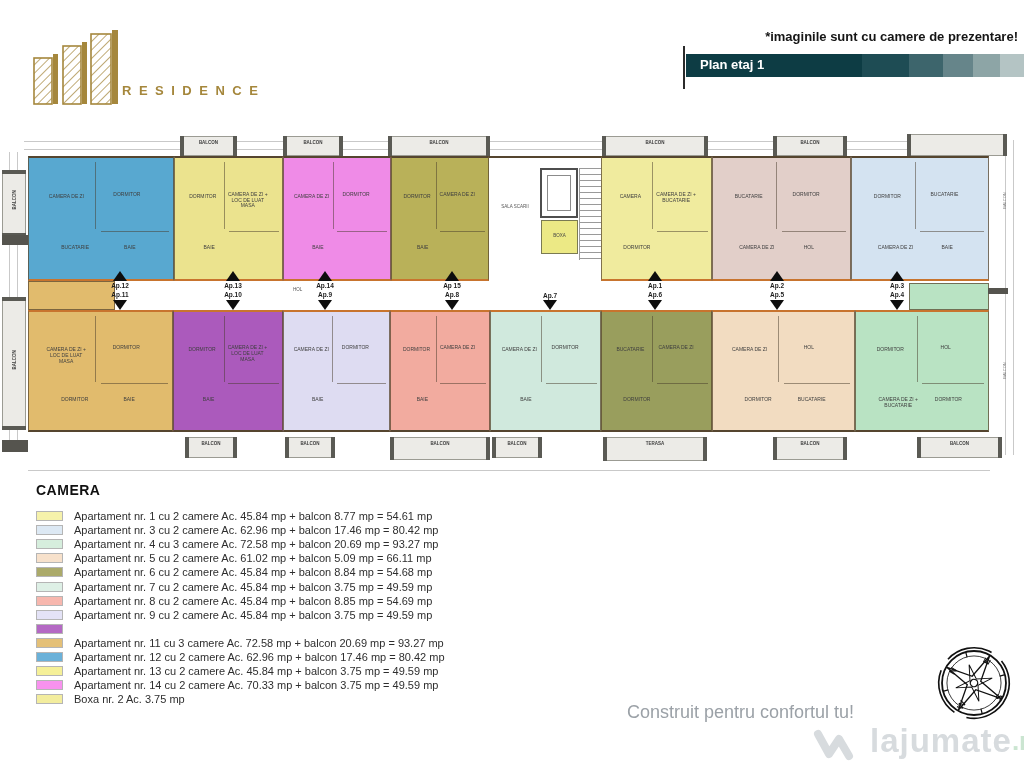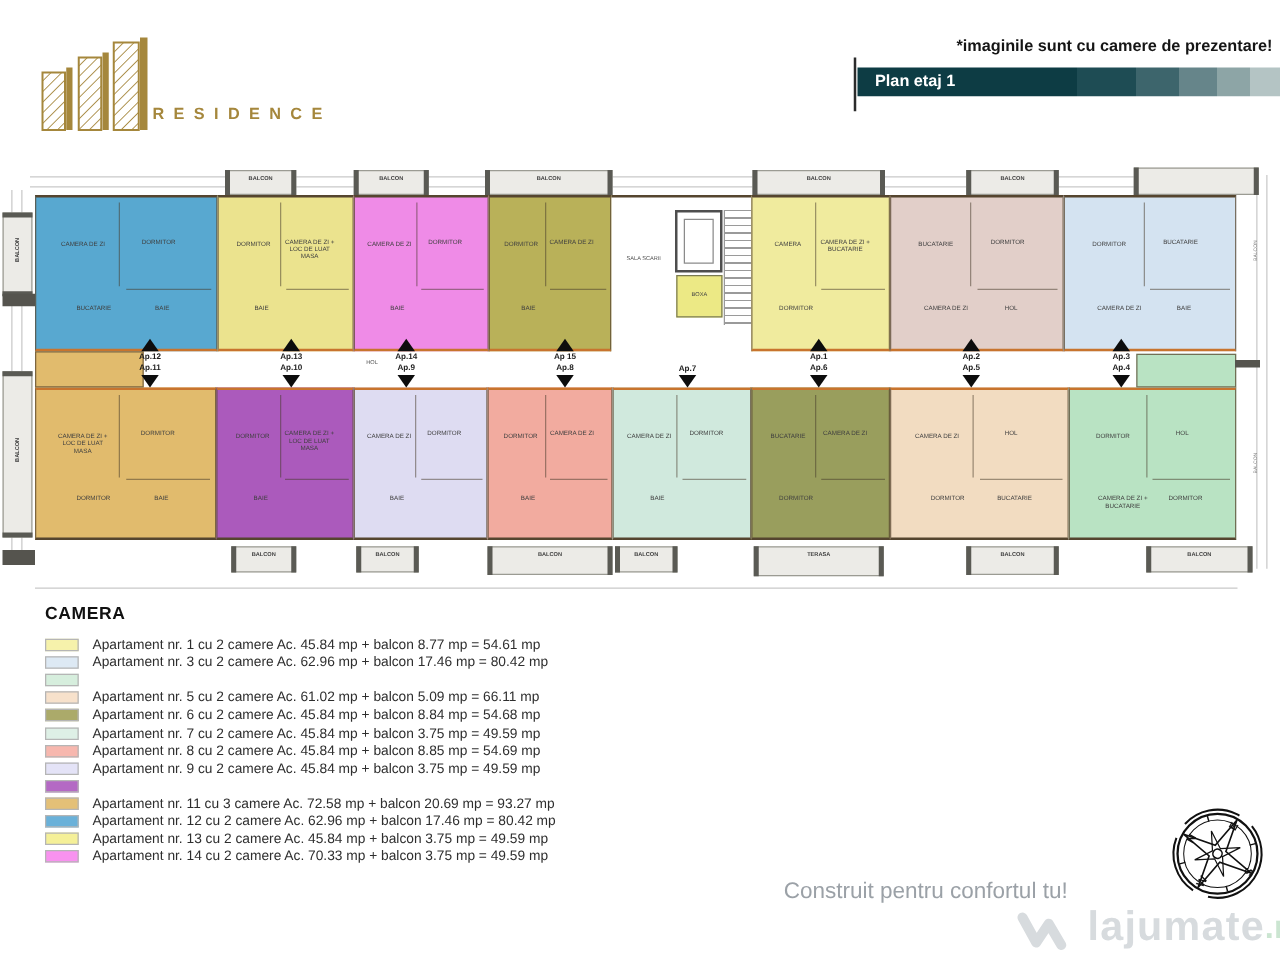--- a/index.html
+++ b/index.html
@@ -369,20 +369,21 @@
         <div class="lrow">
           <div class="lswatch" style="background: rgb(246, 242, 171);"></div>
           <div class="ltext">Apartament nr. 1 cu 2 camere Ac. 45.84 mp + balcon 8.77 mp = 54.61 mp</div>
         </div>
         <div class="lrow">
           <div class="lswatch" style="background: rgb(221, 233, 244);"></div>
           <div class="ltext">Apartament nr. 3 cu 2 camere Ac. 62.96 mp + balcon 17.46 mp = 80.42 mp</div>
         </div>
         <div class="lrow">
           <div class="lswatch" style="background: rgb(214, 238, 221);"></div>
+          <div class="ltext">Apartament nr. 4 cu 3 camere Ac. 72.58 mp + balcon 20.69 mp = 93.27 mp</div>
         </div>
         <div class="lrow">
           <div class="lswatch" style="background: rgb(247, 225, 203);"></div>
           <div class="ltext">Apartament nr. 5 cu 2 camere Ac. 61.02 mp + balcon 5.09 mp = 66.11 mp</div>
         </div>
         <div class="lrow">
           <div class="lswatch" style="background: rgb(171, 170, 106);"></div>
           <div class="ltext">Apartament nr. 6 cu 2 camere Ac. 45.84 mp + balcon 8.84 mp = 54.68 mp</div>
         </div>
         <div class="lrow">
@@ -408,20 +409,24 @@
           <div class="lswatch" style="background: rgb(106, 177, 217);"></div>
           <div class="ltext">Apartament nr. 12 cu 2 camere Ac. 62.96 mp + balcon 17.46 mp = 80.42 mp</div>
         </div>
         <div class="lrow">
           <div class="lswatch" style="background: rgb(245, 240, 152);"></div>
           <div class="ltext">Apartament nr. 13 cu 2 camere Ac. 45.84 mp + balcon 3.75 mp = 49.59 mp</div>
         </div>
         <div class="lrow">
           <div class="lswatch" style="background: rgb(248, 146, 239);"></div>
           <div class="ltext">Apartament nr. 14 cu 2 camere Ac. 70.33 mp + balcon 3.75 mp = 49.59 mp</div>
+        </div>
+        <div class="lrow">
+          <div class="lswatch" style="background: rgb(243, 237, 158);"></div>
+          <div class="ltext">Boxa nr. 2  Ac. 3.75 mp</div>
         </div>
       </div>
   </div>
 
   <div id="tagline">Construit pentru confortul tu!</div>
 
   <svg id="compass" width="82" height="82" viewBox="0 0 100 100">
     <circle cx="50" cy="50" r="43" fill="none" stroke="#111" stroke-width="2" stroke-dasharray="58 16" transform="rotate(25 50 50)"></circle>
     <circle cx="50" cy="50" r="39" fill="none" stroke="#111" stroke-width="2.2"></circle>
     <circle cx="50" cy="50" r="33" fill="none" stroke="#111" stroke-width="1"></circle>

